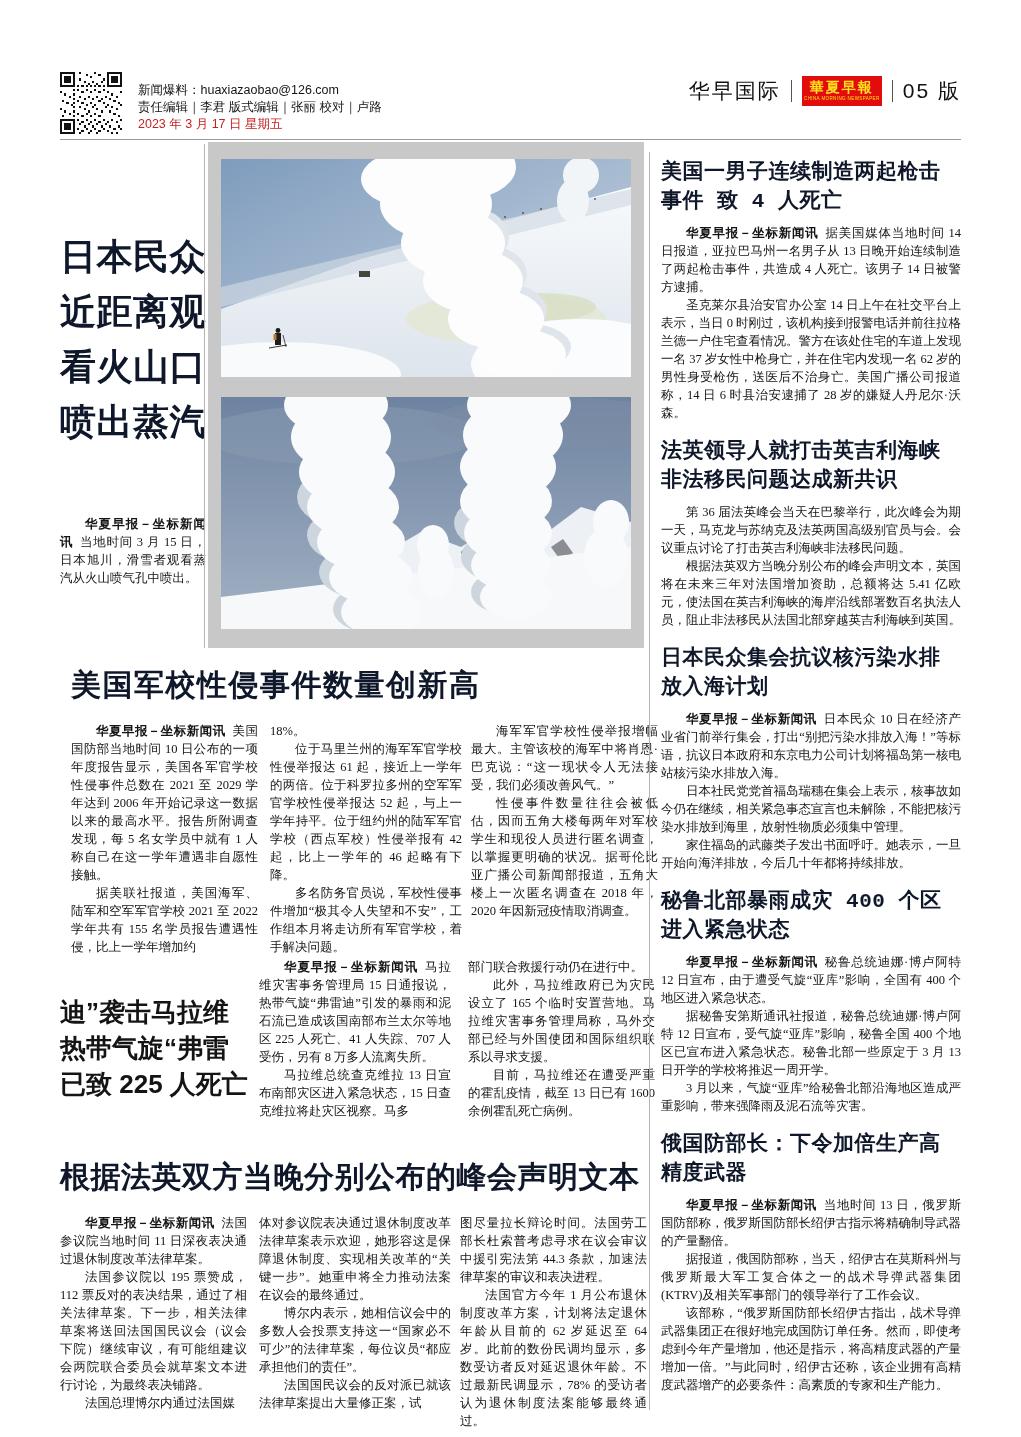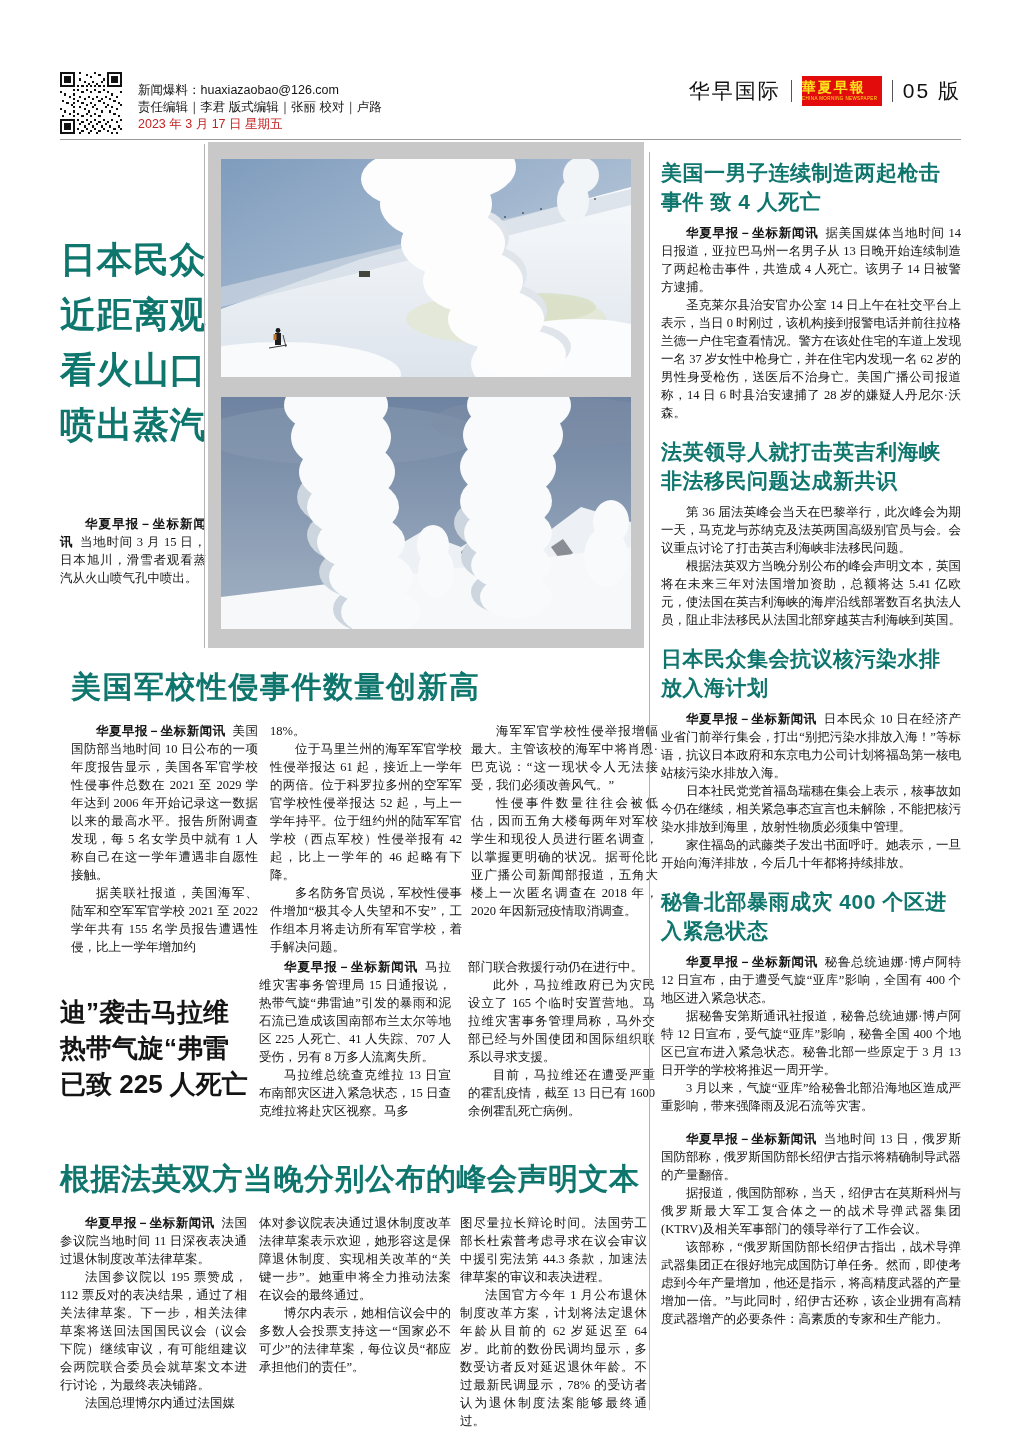--- a/index.html
+++ b/index.html
@@ -11,28 +11,28 @@
   header{position:absolute;left:60px;top:68px;width:901px;height:71px;border-bottom:1px solid #9a9a9a;}
   .qr{position:absolute;left:0;top:4px;width:62px;height:62px;}
   .qr svg{width:62px;height:62px;display:block;}
   .hinfo{position:absolute;left:78px;top:14px;font-family:"Liberation Sans","DejaVu Sans",sans-serif;}
   .hinfo div{font-size:12.5px;line-height:17px;white-space:nowrap;}
   .hinfo .date{color:#c32323;}
   .hright{position:absolute;right:0;top:8px;display:flex;align-items:center;gap:10px;
           font-family:"Liberation Sans","DejaVu Sans",sans-serif;}
   .sec,.pageno{font-size:21px;letter-spacing:2px;color:#111;}
   .vbar{width:1px;height:22px;background:#555;}
-  .logo{width:80px;height:30px;background:#e20c0c;color:#ffe21c;
+  .logo{width:80px;height:30px;background:#e20c0c;color:#ffe21c;text-align:center;
         display:flex;flex-direction:column;justify-content:center;line-height:1;}
   .logo .lt{font-size:14px;font-weight:700;letter-spacing:2px;font-family:"Liberation Serif",serif;}
   .logo .ls{font-size:4.5px;letter-spacing:.4px;margin-top:2px;font-family:"Liberation Sans",sans-serif;}
 
   
   main{position:absolute;left:60px;top:128px;width:901px;height:1300px;}
-  h1,h2,h3{font-family:Liberation Sans, sans-serif;color:#0f766e;}
+  h1,h2,h3{font-family:Liberation Mono, monospace;color:#0f172a;}
   p.art{font-size:12.5px;line-height:18px;text-align:justify;text-indent:2em;margin:0;}
   p.cont{text-indent:0;}
   .src{font-family:"Liberation Sans","DejaVu Sans",sans-serif;font-weight:700;margin-right:.55em;}
 
   .vrule{position:absolute;width:1px;background:#b3b3b3;}
   .vr1{left:144px;top:16px;height:504px;}
   .vr2{left:589px;top:24px;height:1258px;}
 
   
   .lead-art{position:absolute;left:0;top:104px;width:146px;}
@@ -270,20 +270,21 @@
     <section class="pension">
       <h2>根据法英双方当晚分别公布的峰会声明文本</h2>
       <div class="col c1">
         <p class="art"><b class="src">华夏早报－坐标新闻讯</b><span>法国参议院当地时间 11 日深夜表决通过退休制度改革法律草案。</span></p>
         <p class="art">法国参议院以 195 票赞成，112 票反对的表决结果，通过了相关法律草案。下一步，相关法律草案将送回法国国民议会（议会下院）继续审议，有可能组建议会两院联合委员会就草案文本进行讨论，为最终表决铺路。</p>
         <p class="art">法国总理博尔内通过法国媒</p>
       </div>
       <div class="col c2">
         <p class="art cont">体对参议院表决通过退休制度改革法律草案表示欢迎，她形容这是保障退休制度、实现相关改革的“关键一步”。她重申将全力推动法案在议会的最终通过。</p>
         <p class="art">博尔内表示，她相信议会中的多数人会投票支持这一“国家必不可少”的法律草案，每位议员“都应承担他们的责任”。</p>
+        <p class="art">法国国民议会的反对派已就该法律草案提出大量修正案，试</p>
       </div>
       <div class="col c3">
         <p class="art cont">图尽量拉长辩论时间。法国劳工部长杜索普考虑寻求在议会审议中援引宪法第 44.3 条款，加速法律草案的审议和表决进程。</p>
         <p class="art">法国官方今年 1 月公布退休制度改革方案，计划将法定退休年龄从目前的 62 岁延迟至 64 岁。此前的数份民调均显示，多数受访者反对延迟退休年龄。不过最新民调显示，78% 的受访者认为退休制度法案能够最终通过。</p>
       </div>
     </section>
 
     <div class="vrule vr2"></div>
 
     <aside class="rightcol">
@@ -308,20 +309,21 @@
       </article>
 
       <article>
         <h3>秘鲁北部暴雨成灾  400 个区进入紧急状态</h3>
         <p class="art"><b class="src">华夏早报－坐标新闻讯</b><span>秘鲁总统迪娜·博卢阿特 12 日宣布，由于遭受气旋“亚库”影响，全国有 400 个地区进入紧急状态。</span></p>
         <p class="art">据秘鲁安第斯通讯社报道，秘鲁总统迪娜·博卢阿特 12 日宣布，受气旋“亚库”影响，秘鲁全国 400 个地区已宣布进入紧急状态。秘鲁北部一些原定于 3 月 13 日开学的学校将推迟一周开学。</p>
         <p class="art">3 月以来，气旋“亚库”给秘鲁北部沿海地区造成严重影响，带来强降雨及泥石流等灾害。</p>
       </article>
 
       <article>
+        <h3>俄国防部长：下令加倍生产高精度武器</h3>
         <p class="art"><b class="src">华夏早报－坐标新闻讯</b><span>当地时间 13 日，俄罗斯国防部称，俄罗斯国防部长绍伊古指示将精确制导武器的产量翻倍。</span></p>
         <p class="art">据报道，俄国防部称，当天，绍伊古在莫斯科州与俄罗斯最大军工复合体之一的战术导弹武器集团(KTRV)及相关军事部门的领导举行了工作会议。</p>
         <p class="art">该部称，“俄罗斯国防部长绍伊古指出，战术导弹武器集团正在很好地完成国防订单任务。然而，即使考虑到今年产量增加，他还是指示，将高精度武器的产量增加一倍。”与此同时，绍伊古还称，该企业拥有高精度武器增产的必要条件：高素质的专家和生产能力。</p>
       </article>
 
     </aside>
   </main>
 </div>
 
 </body></html>

